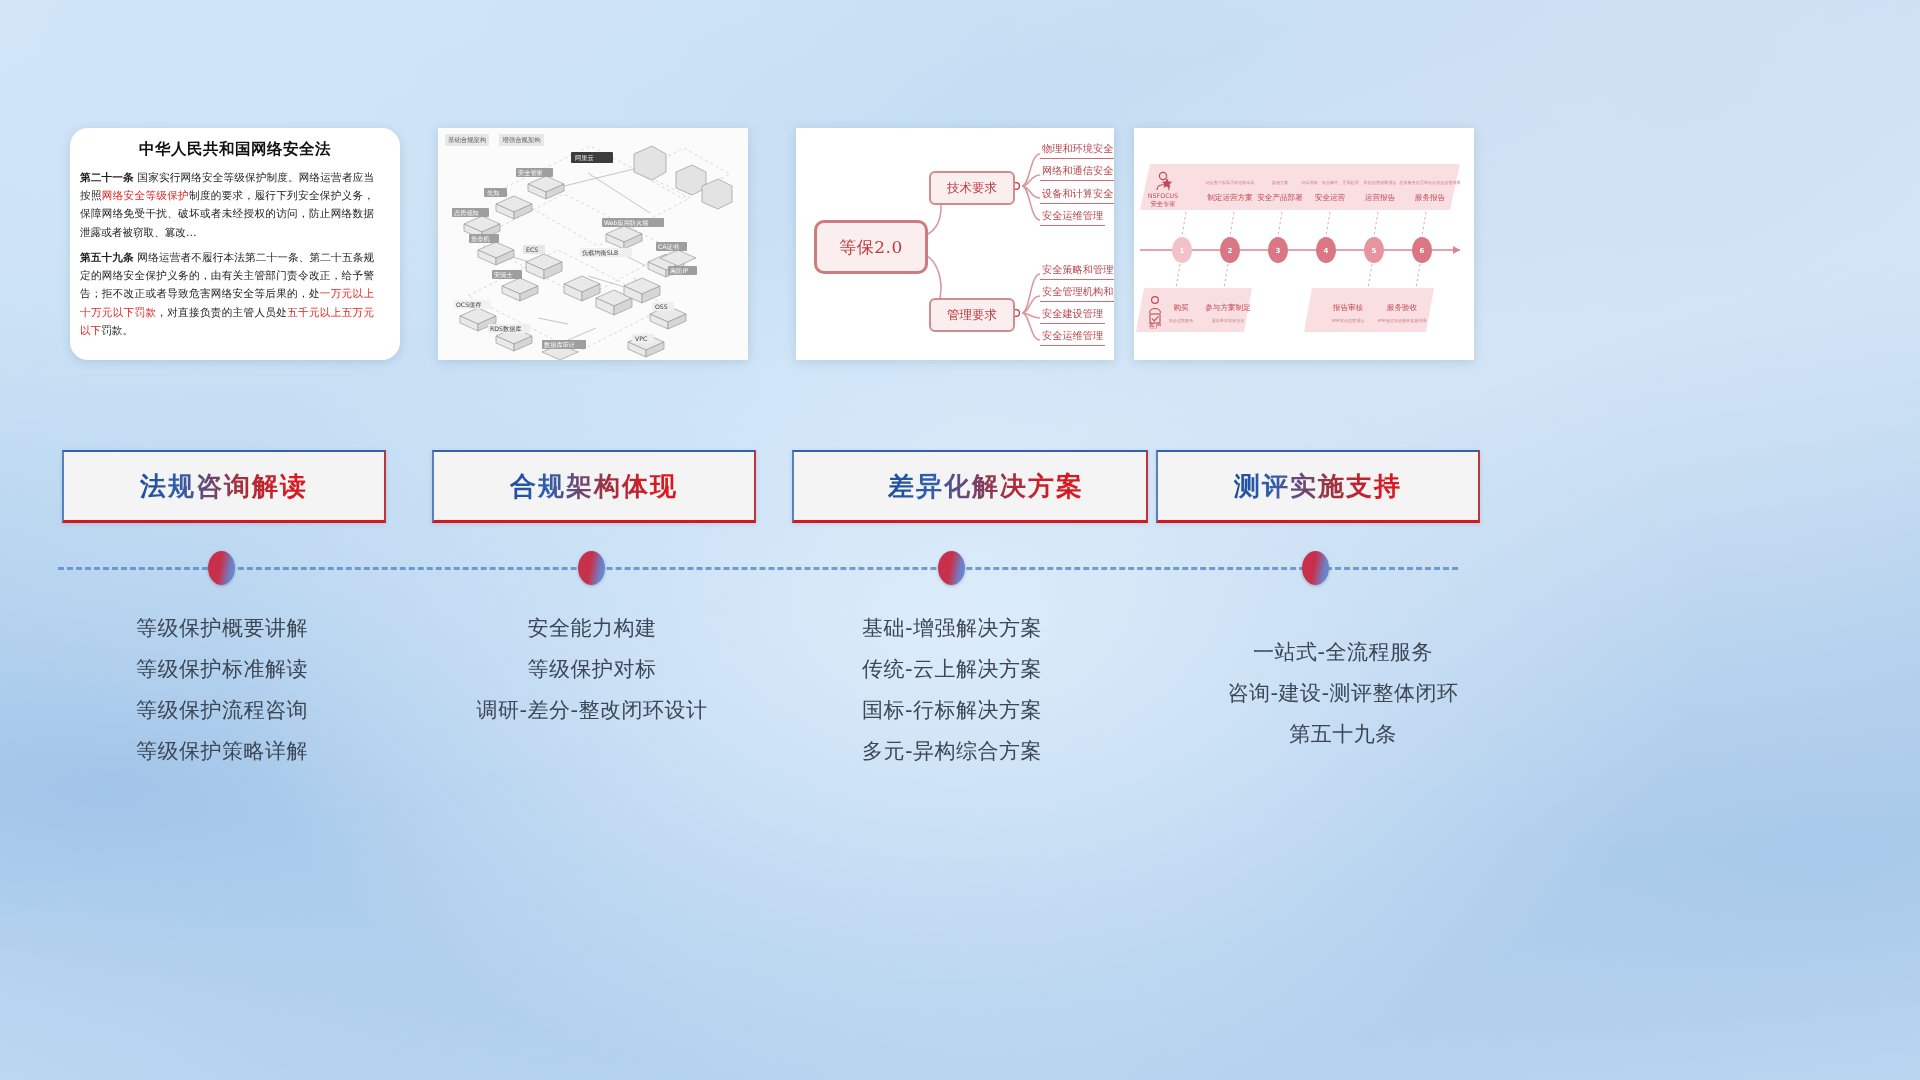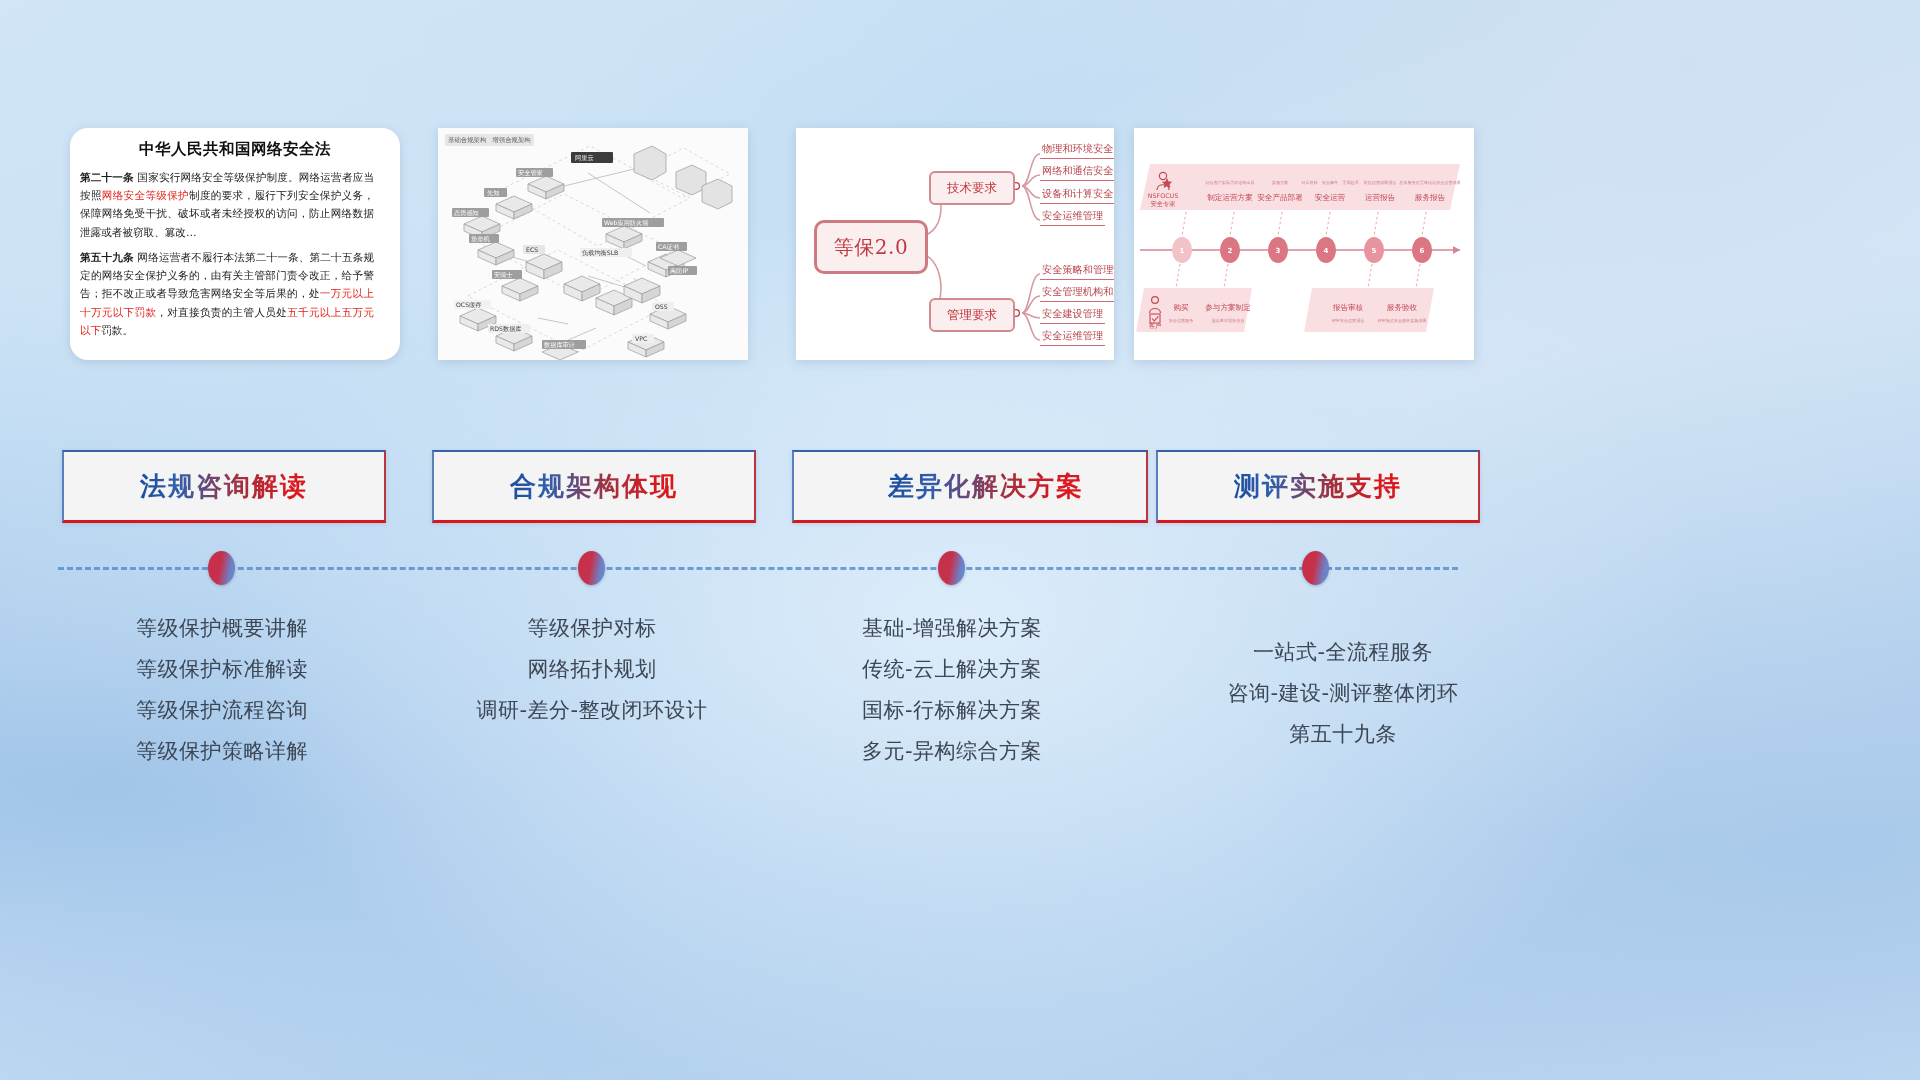--- a/index.html
+++ b/index.html
@@ -35,34 +35,34 @@
     text-align:center;font-weight:bold;font-size:15.5px;color:#111;
     margin:11px 0 8px 0;letter-spacing:.5px;
   }
   .law-body{padding:0 10px;}
   .law-p{font-size:10.6px;line-height:1.72;color:#1b1b1b;text-align:justify;margin:0 16px 7px 0;}
   .law-p b{font-weight:bold;}
   .law-p .rd{color:#e32119;}
 
   
   .arch{position:absolute;inset:0;background:#fbfbfb;}
-  .arch .tabs{position:absolute;left:7px;top:6px;display:flex;gap:0;}
+  .arch .tabs{position:absolute;left:7px;top:6px;display:flex;gap:10px;}
   .arch .tab{font-size:6.4px;color:#5c5c5c;background:#e7e7e7;padding:1.5px 3px;border-radius:1px;white-space:nowrap;}
   .arch svg{position:absolute;left:0;top:0;}
   .nd{font-size:6.2px;fill:#3d3d3d;}
   .ndw{font-size:6.2px;fill:#ffffff;}
 
   
   .mm{position:absolute;inset:0;}
   .mm svg{position:absolute;left:0;top:0;}
   .mm-root{
     position:absolute;left:18px;top:92px;width:108px;height:48px;
     border:3px solid #cc7b80;border-radius:10px;background:#fbeeef;
     display:flex;align-items:center;justify-content:center;
-    color:#c0393f;font-size:20px;letter-spacing:.5px;
+    color:#c0393f;font-size:17px;letter-spacing:.5px;
     font-family:"DejaVu Serif","Liberation Serif",serif;
   }
   .mm-b{
     position:absolute;width:82px;height:30px;
     border:2px solid #d08b8f;border-radius:6px;background:#fbeeef;
     display:flex;align-items:center;justify-content:center;
     color:#c0393f;font-size:12.5px;
     font-family:"DejaVu Serif","Liberation Serif",serif;
   }
   #mmb1{left:133px;top:43px;}
@@ -406,22 +406,22 @@
   <div class="tl-dot" id="dot3"></div>
   <div class="tl-dot" id="dot4"></div>
 
   <div class="list" id="list1">
     <div class="it">等级保护概要讲解</div>
     <div class="it">等级保护标准解读</div>
     <div class="it">等级保护流程咨询</div>
     <div class="it">等级保护策略详解</div>
   </div>
   <div class="list" id="list2">
+    <div class="it">安全能力构建</div>
     <div class="it">等级保护对标</div>
-    <div class="it">网络拓扑规划</div>
     <div class="it">调研-差分-整改闭环设计</div>
   </div>
   <div class="list" id="list3">
     <div class="it">基础-增强解决方案</div>
     <div class="it">传统-云上解决方案</div>
     <div class="it">国标-行标解决方案</div>
     <div class="it">多元-异构综合方案</div>
   </div>
   <div class="list" id="list4">
     <div class="it">一站式-全流程服务</div>

